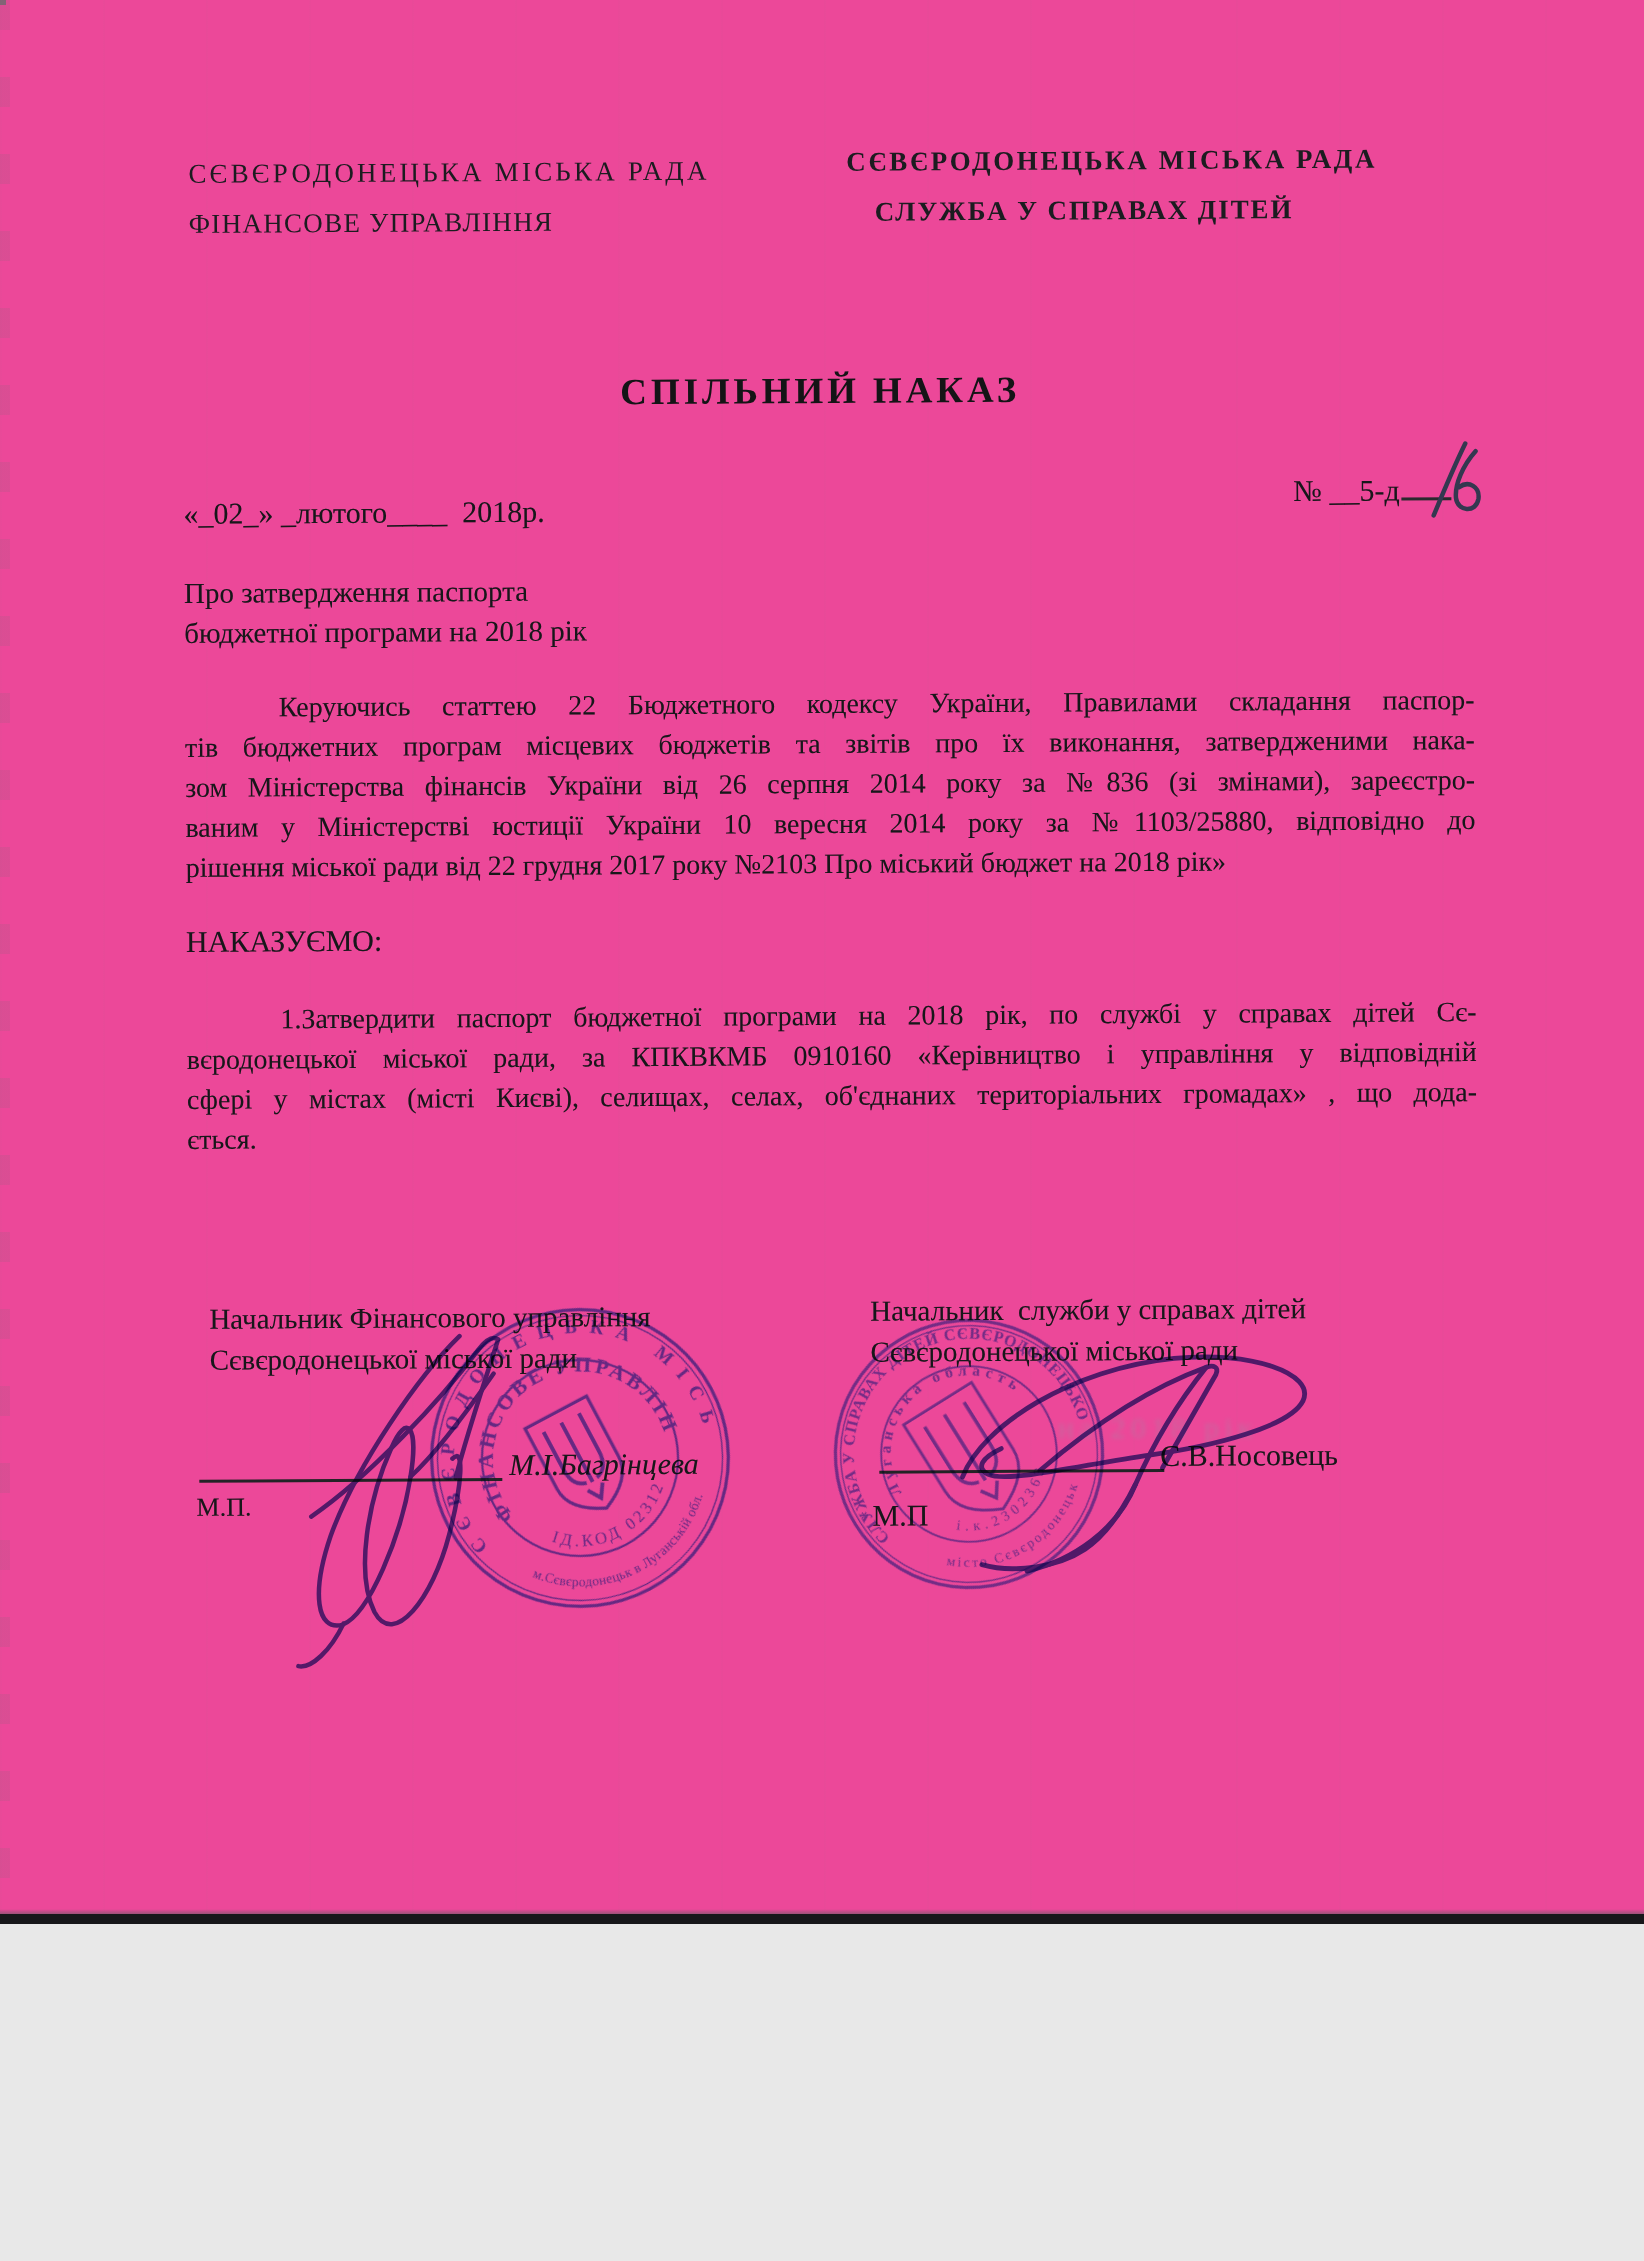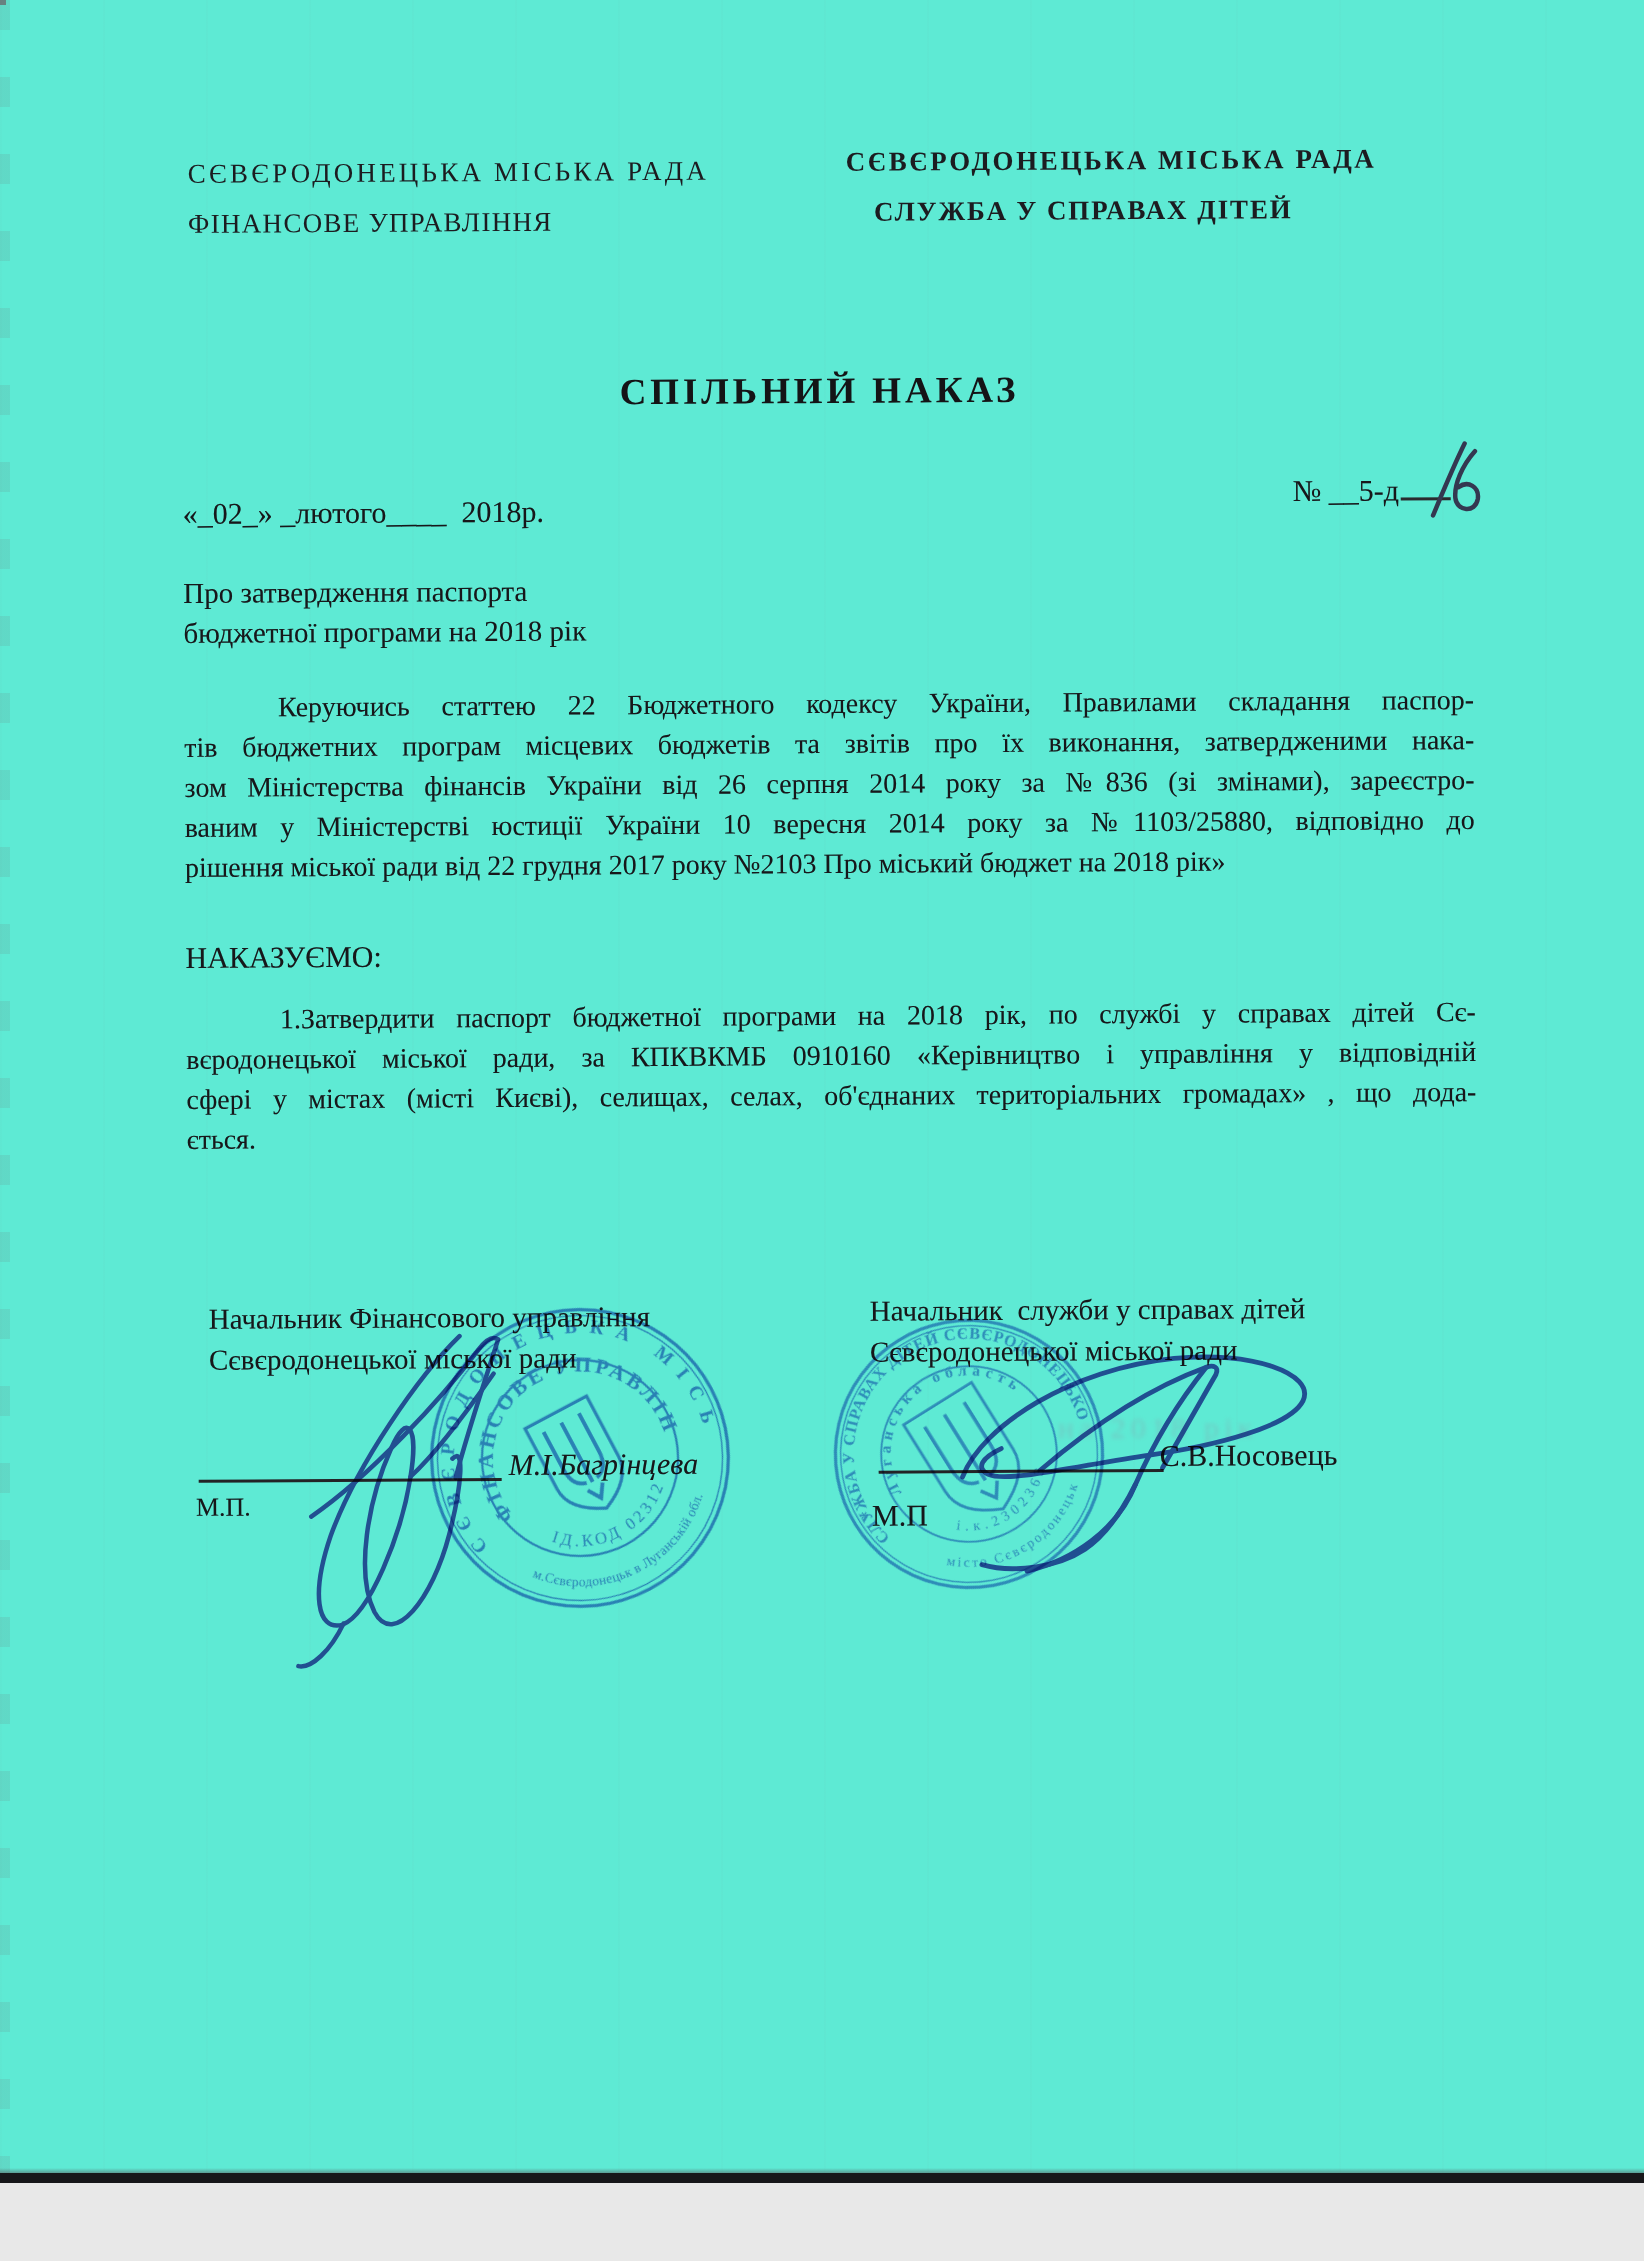--- a/index.html
+++ b/index.html
@@ -1,19 +1,19 @@
 <!DOCTYPE html>
 <html style="font-size:10.3px"><head>
 <meta charset="utf-8">
 <style>
   html,body{margin:0;padding:0;background:#e8e8e8;}
   .page{
     position:relative;
-    width:1645px;height:2183px;
-    background:#5eead4;
+    width:1645px;height:1924px;
+    background:#ec4899;
     overflow:hidden;
     font-family:"Liberation Serif","DejaVu Serif",serif;
     color:#17171a;
   }
   
   .page::before{
     content:"";position:absolute;inset:0;pointer-events:none;
     background:repeating-linear-gradient(90deg,rgba(120,120,125,.05) 0 1.9px,rgba(255,255,255,0) 1.9px 103px);
     opacity:.5;z-index:0;
   }
@@ -72,21 +72,21 @@
     <div class="t body-text" style="left:185px;top:613px;">бюджетної програми на 2018 рік</div>
 
     <div class="para" style="left:185px;top:684px;">
       <div class="jl indent">Керуючись статтею 22 Бюджетного кодексу України, Правилами складання паспор-</div>
       <div class="jl">тів бюджетних програм місцевих бюджетів та звітів про їх виконання, затвердженими нака-</div>
       <div class="jl">зом Міністерства фінансів України від 26 серпня 2014 року за №836 (зі змінами), зареєстро-</div>
       <div class="jl">ваним у Міністерстві юстиції України 10 вересня 2014 року за №1103/25880, відповідно до</div>
       <div class="nl">рішення міської ради від 22 грудня 2017 року №2103 Про міський бюджет на 2018 рік»</div>
     </div>
 
-    <div class="t body-text" style="left:185px;top:921px;font-size:30px;margin-top:16px;">НАКАЗУЄМО:</div>
+    <div class="t body-text" style="left:185px;top:921px;font-size:30px;">НАКАЗУЄМО:</div>
 
     <div class="para" style="left:185px;top:996px;">
       <div class="jl indent">1.Затвердити паспорт бюджетної програми на 2018 рік, по службі у справах дітей Сє-</div>
       <div class="jl">вєродонецької міської ради, за КПКВКМБ 0910160 «Керівництво і управління у відповідній</div>
       <div class="jl">сфері у містах (місті Києві), селищах, селах, об'єднаних територіальних громадах» , що дода-</div>
       <div class="nl">ється.</div>
     </div>
 
     <div class="t body-text" style="left:206px;top:1299px;white-space:pre;">Начальник Фінансового управління</div>
     <div class="t body-text" style="left:206px;top:1340px;white-space:pre;">Сєвєродонецької міської ради</div>

